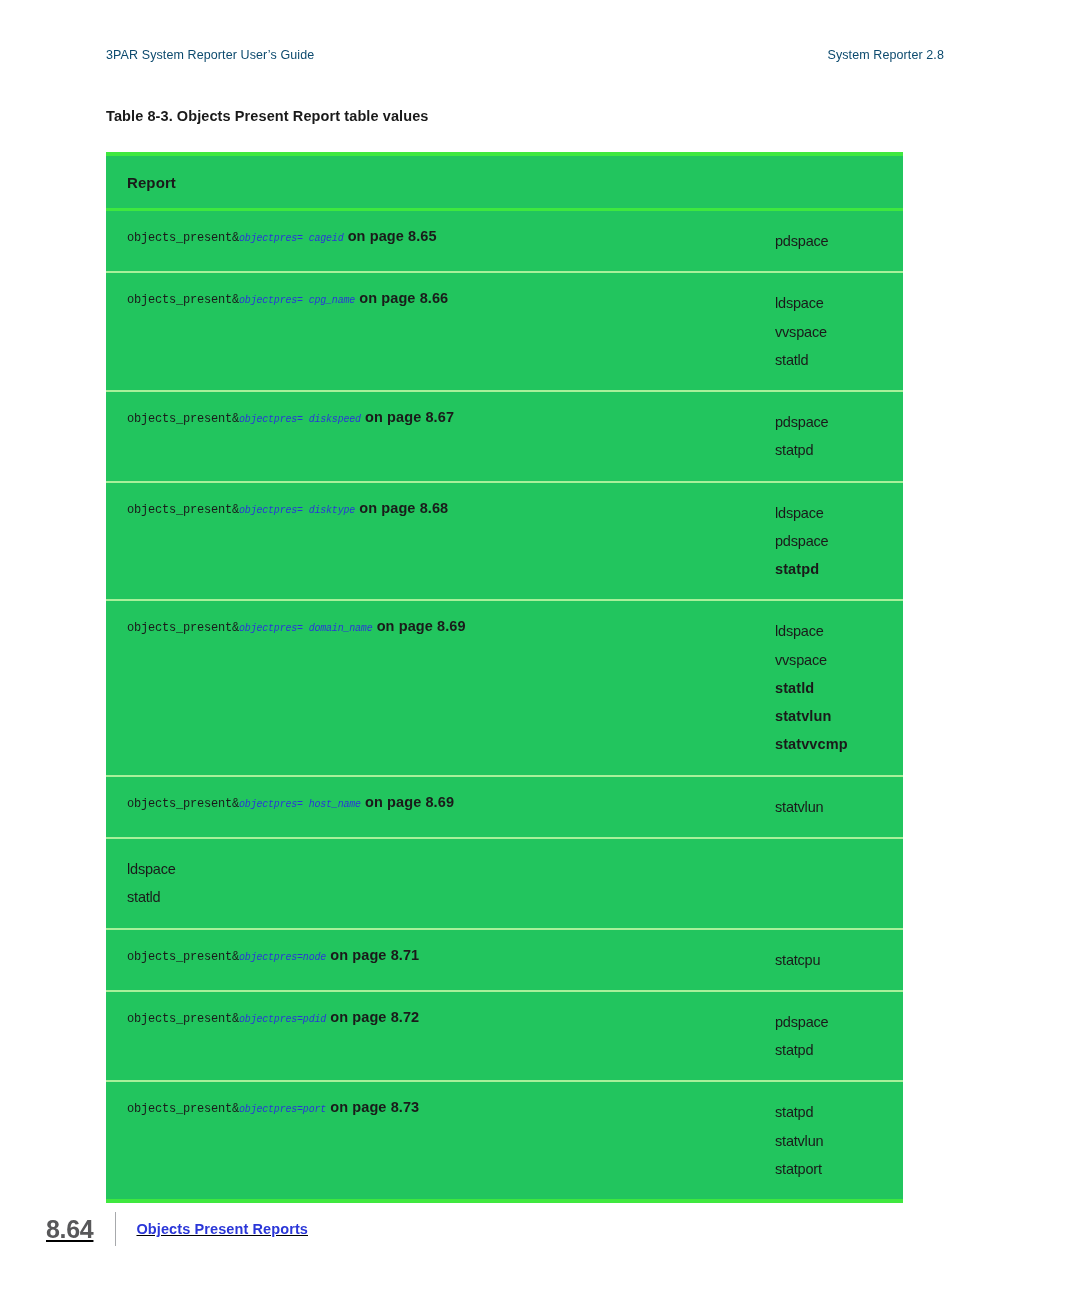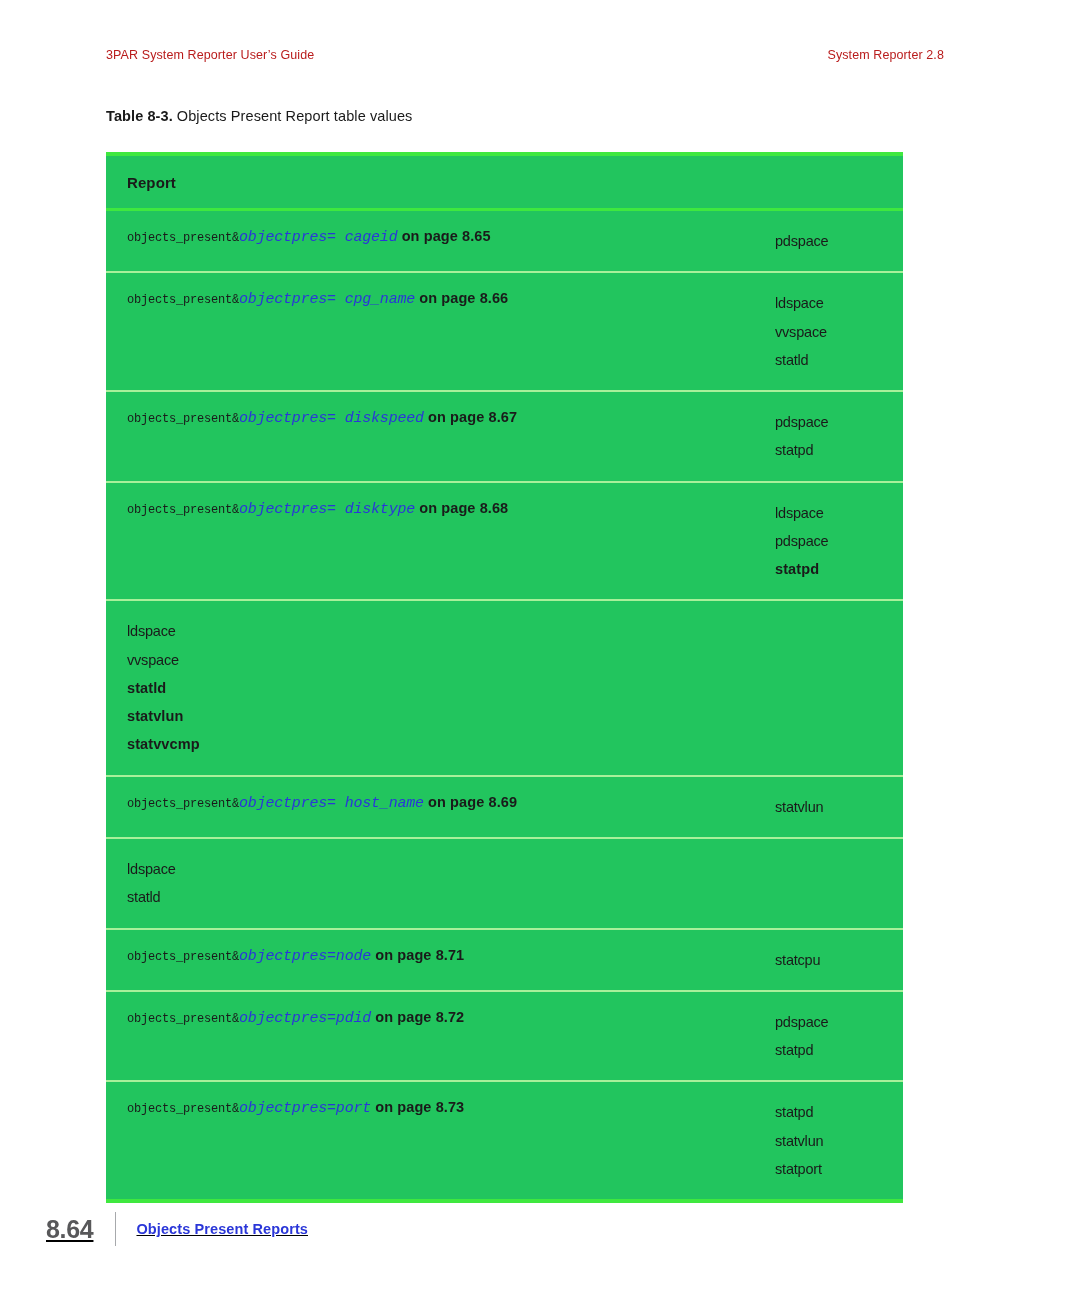--- a/index.html
+++ b/index.html
@@ -18,39 +18,39 @@
   
   .page-header {
     position: absolute;
     top: 48px;
     left: 106px;
     width: 838px;
     display: flex;
     justify-content: space-between;
     align-items: baseline;
     font-size: 12.5px;
-    color: #b91c1c;
+    color: #0c4a6e;
     letter-spacing: 0.1px;
   }
   .page-header .right { text-align: right; }
 
   
   .table-caption {
     position: absolute;
     top: 108px;
     left: 106px;
     font-size: 14.5px;
     color: #1a1a1a;
     letter-spacing: 0.1px;
   }
   .table-caption .cap-label {
     font-weight: bold;
   }
   .table-caption .cap-text {
-    font-weight: normal;
+    font-weight: bold;
     margin-left: 4px;
   }
 
   
   .report-table {
     position: absolute;
     top: 152px;
     left: 106px;
     width: 797px;
     background: #22c55e;
@@ -100,21 +100,21 @@
     white-space: nowrap;
   }
   .xref .mono-plain {
     font-family: "Liberation Mono", "DejaVu Sans Mono", monospace;
     font-size: 12px;
     color: #1a1a1a;
     letter-spacing: -0.2px;
   }
   .xref .mono-link {
     font-family: "Liberation Mono", "DejaVu Sans Mono", monospace;
-    font-size: 15px;
+    font-size: 10px;
     font-style: italic;
     color: #2a36d8;
     letter-spacing: -0.2px;
   }
   .xref .onpage {
     font-family: "Liberation Sans", sans-serif;
     font-weight: bold;
     font-size: 14.5px;
     color: #1a1a1a;
     letter-spacing: 0.1px;
@@ -217,20 +217,21 @@
         <div class="col-report"><span class="xref"><span class="mono-plain">objects_present&amp;</span><span class="mono-link">objectpres= disktype</span> <span class="onpage">on page 8.68</span></span></div>
         <div class="col-values">
           <div class="value-list">
             <div class="value-item">ldspace</div>
             <div class="value-item">pdspace</div>
             <div class="value-item bold-sans">statpd</div>
           </div>
         </div>
       </div>
       <div class="trow">
+        <div class="col-report"><span class="xref"><span class="mono-plain">objects_present&amp;</span><span class="mono-link">objectpres= domain_name</span> <span class="onpage">on page 8.69</span></span></div>
         <div class="col-values">
           <div class="value-list">
             <div class="value-item">ldspace</div>
             <div class="value-item">vvspace</div>
             <div class="value-item bold-sans">statld</div>
             <div class="value-item bold-sans">statvlun</div>
             <div class="value-item bold-sans">statvvcmp</div>
           </div>
         </div>
       </div>

